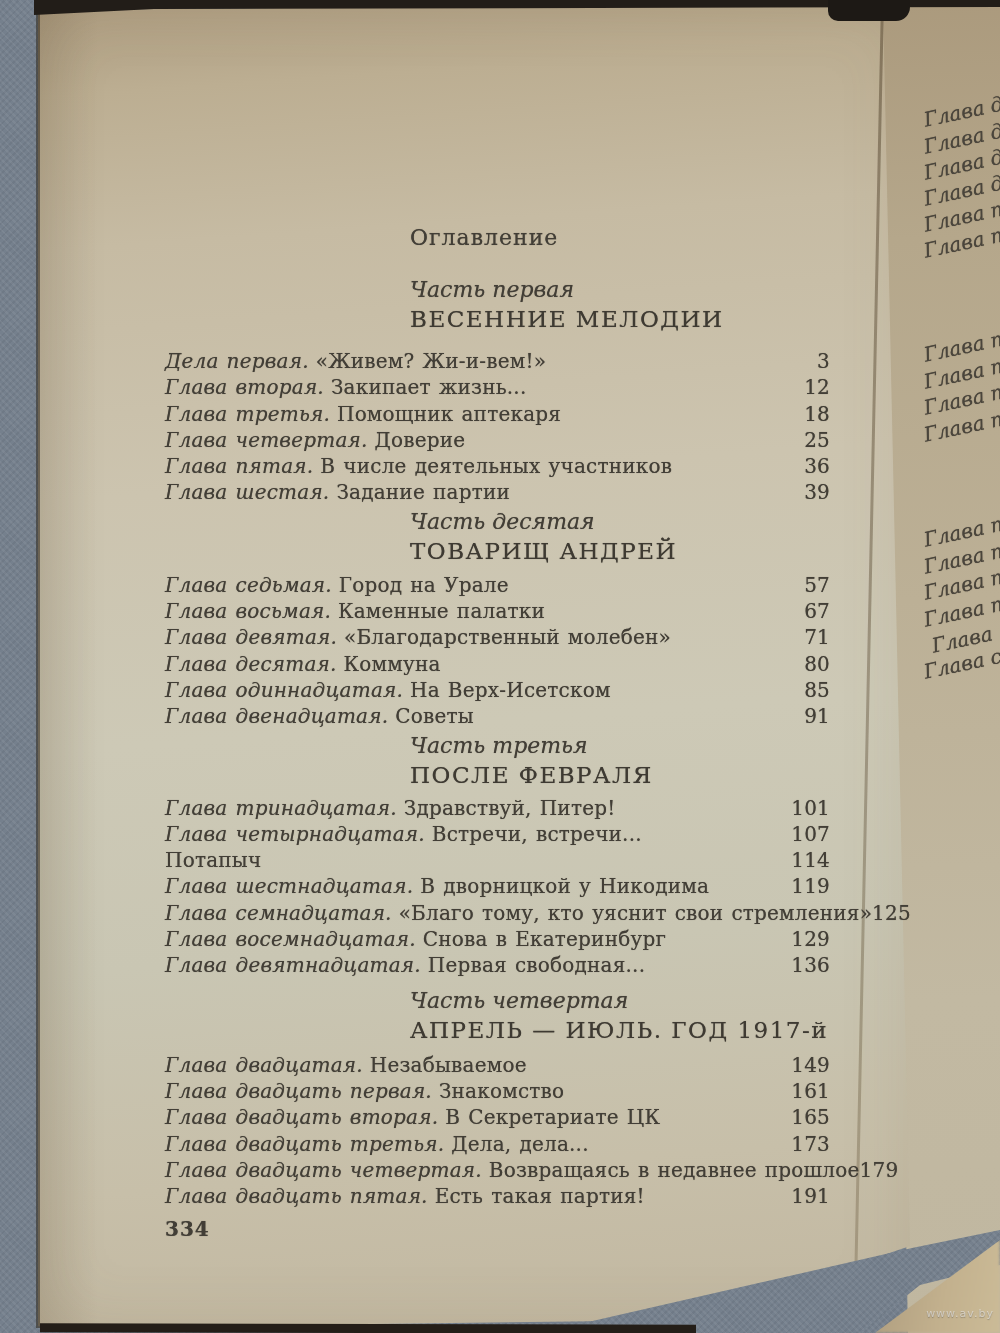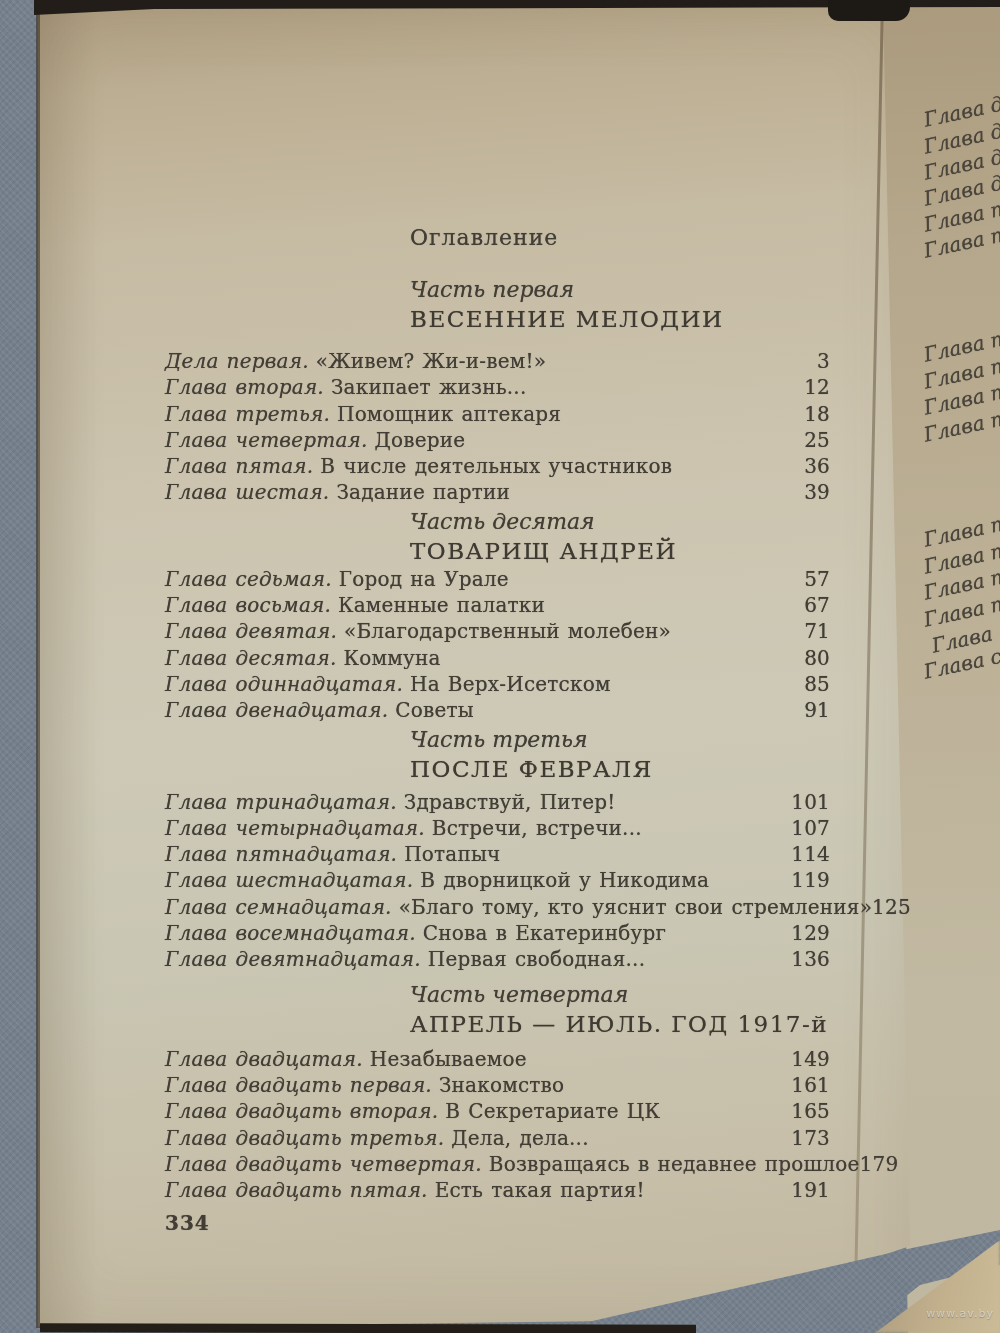--- a/index.html
+++ b/index.html
@@ -49,21 +49,21 @@
   .toc-title{margin:222px 0 0 245px;font-size:22px;line-height:32px;letter-spacing:1px;}
   .part-label{margin-left:245px;font-style:italic;font-size:22px;line-height:27px;}
   .part-title{margin-left:245px;font-size:23px;line-height:30px;letter-spacing:1.5px;margin-top:1px;color:#3e3a32;}
   .rows{margin:0;}
   .row{display:flex;align-items:baseline;height:26.3px;font-size:20px;line-height:26.3px;
     letter-spacing:.2px;word-spacing:1.5px;}
   .chlabel{font-style:italic;margin-right:7px;white-space:nowrap;}
   .chmain{flex:1;white-space:nowrap;}
   .chpage{width:56px;text-align:right;}
   .m-p1l{margin-top:22px}.m-p1c{margin-top:14px}
-  .m-p2l{margin-top:2px}.m-p2c{}
+  .m-p2l{margin-top:2px}.m-p2c{margin-top:6px}
   .m-p3l{margin-top:2px}.m-p3c{margin-top:5px}
   .m-p4l{margin-top:8px}.m-p4c{margin-top:7px}
   .folio{margin-top:8px;font-size:20px;font-weight:bold;letter-spacing:1px;}
   .watermark{position:absolute;right:6px;bottom:13px;font-family:"DejaVu Sans",sans-serif;
     font-size:11px;letter-spacing:1px;color:rgba(235,235,235,.6);
     text-shadow:0 1px 1px rgba(60,60,60,.35);}
 </style>
 </head>
 <body>
 
@@ -174,21 +174,20 @@
           <span class="chlabel">Глава тринадцатая.</span>
           <span class="chmain">Здравствуй, Питер!</span>
           <span class="chpage">101</span>
         </div>
       <div class="row">
           <span class="chlabel">Глава четырнадцатая.</span>
           <span class="chmain">Встречи, встречи...</span>
           <span class="chpage">107</span>
         </div>
       <div class="row">
-          <span class="chlabel">Глава пятнадцатая.</span>
           <span class="chmain">Потапыч</span>
           <span class="chpage">114</span>
         </div>
       <div class="row">
           <span class="chlabel">Глава шестнадцатая.</span>
           <span class="chmain">В дворницкой у Никодима</span>
           <span class="chpage">119</span>
         </div>
       <div class="row">
           <span class="chlabel">Глава семнадцатая.</span>

